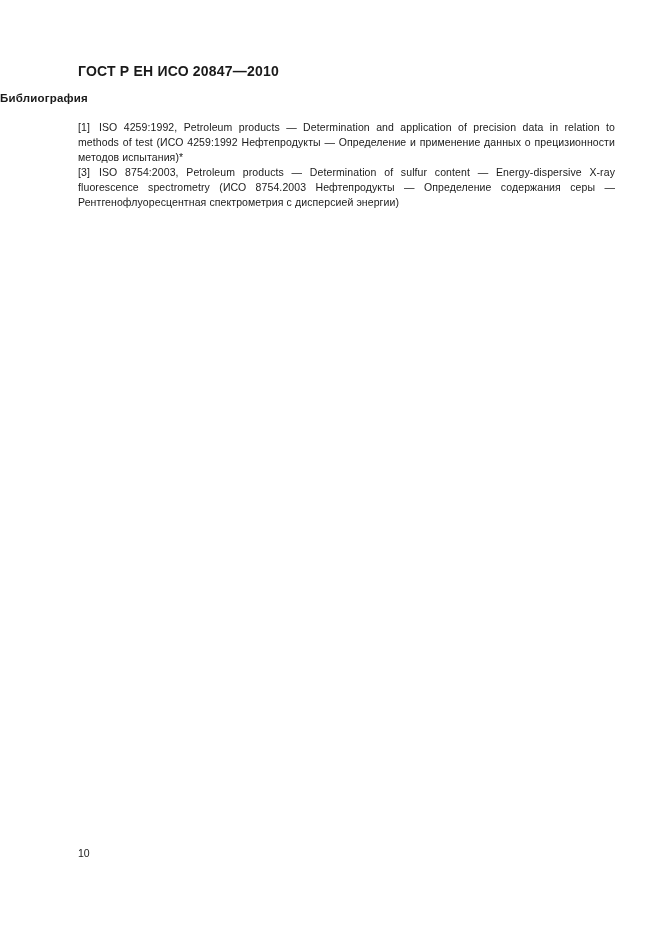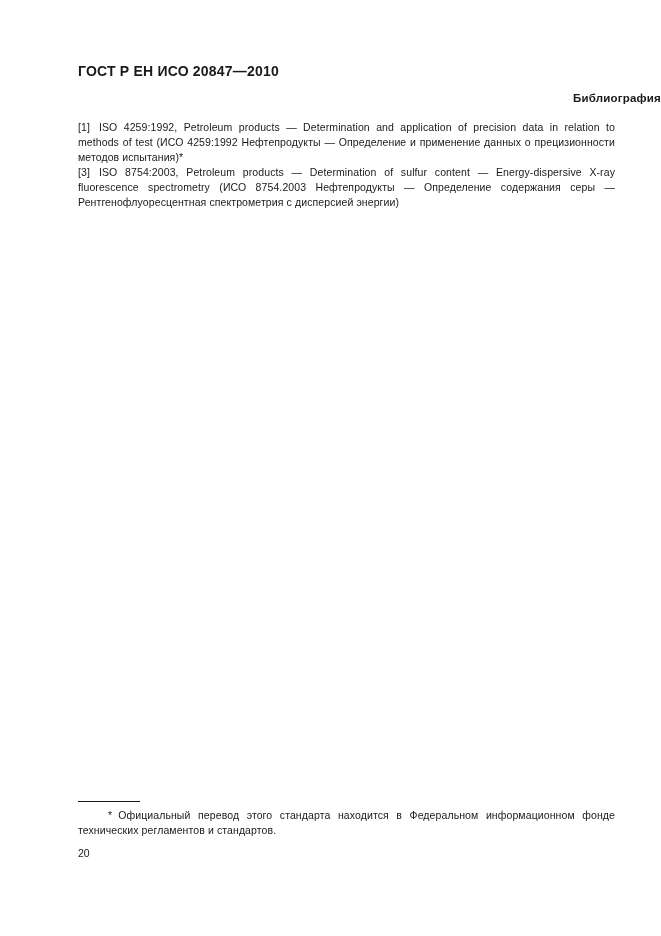--- a/index.html
+++ b/index.html
@@ -22,21 +22,21 @@
     font-size: 14px;
     font-weight: bold;
     letter-spacing: 0.2px;
     white-space: nowrap;
   }
   .doc-title {
     position: absolute;
     top: 92px;
     left: 0;
     width: 100%;
-    text-align: right;
+    text-align: left;
     font-size: 11.5px;
     font-weight: bold;
     letter-spacing: 0.2px;
   }
   .bibliography {
     position: absolute;
     top: 120px;
     left: 78px;
     width: 537px;
   }
@@ -86,20 +86,16 @@
 
   <div class="doc-header">ГОСТ Р ЕН ИСО 20847—2010</div>
 
   <div class="doc-title">Библиография</div>
 
   <div class="bibliography">
     <p class="bib-entry"><span class="bib-label">[1]</span><span>ISO 4259:1992, Petroleum products — Determination and application of precision data in relation to methods of test (ИСО 4259:1992 Нефтепродукты — Определение и применение данных о прецизионности методов испытания)*</span></p>
     <p class="bib-entry"><span class="bib-label">[3]</span><span>ISO 8754:2003, Petroleum products — Determination of sulfur content — Energy-dispersive X-ray fluorescence spectrometry (ИСО 8754.2003 Нефтепродукты — Определение содержания серы — Рентгенофлуоресцентная спектрометрия с дисперсией энергии)</span></p>
   </div>
 
-  <div class="footer">
-    <div class="footnote-rule"></div>
-    <p class="footnote-text"><span class="footnote-marker">*</span><span>Официальный перевод этого стандарта находится в Федеральном информационном фонде технических регламентов и стандартов.</span></p>
-  </div>
 
-  <div class="page-number">20</div>
+  <div class="page-number">10</div>
 
 </div>
 
 </body></html>

